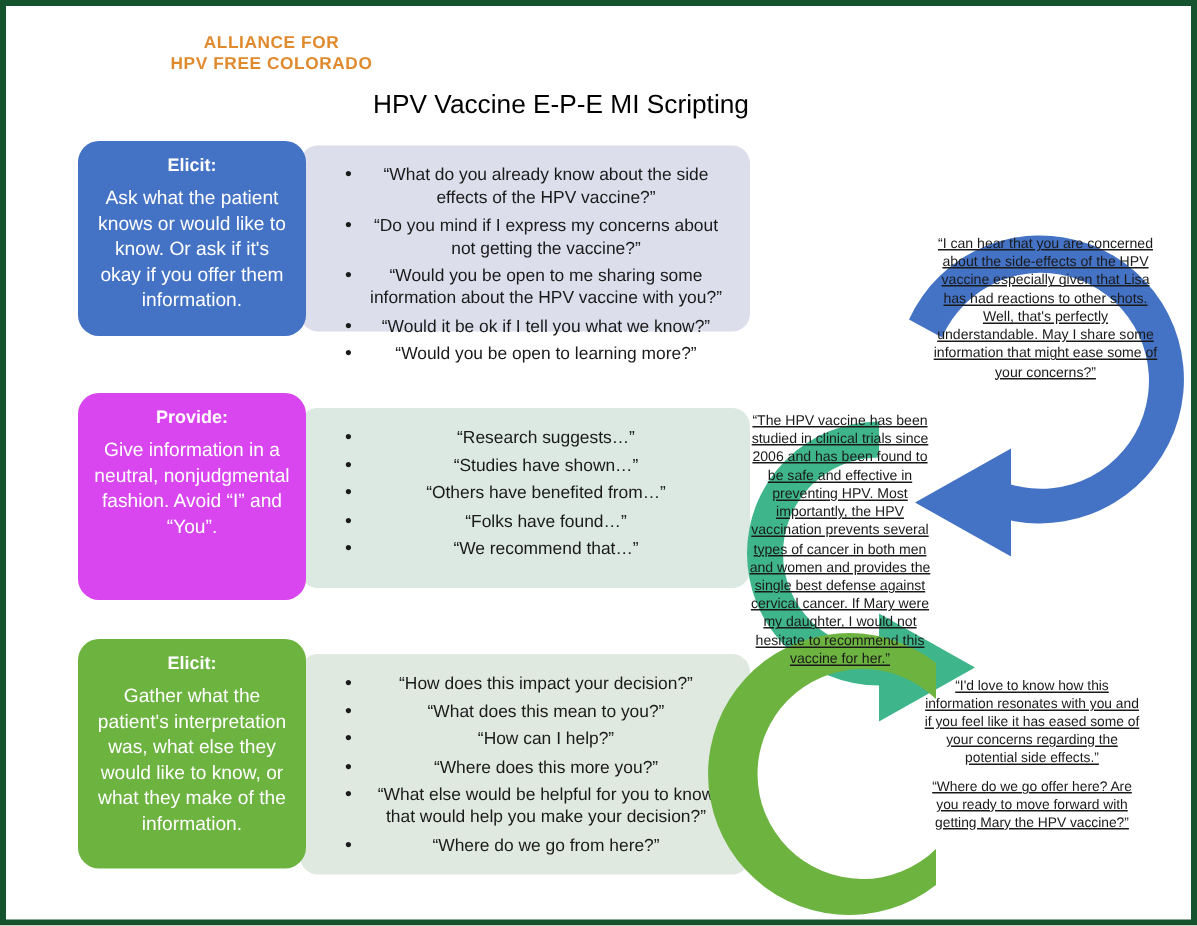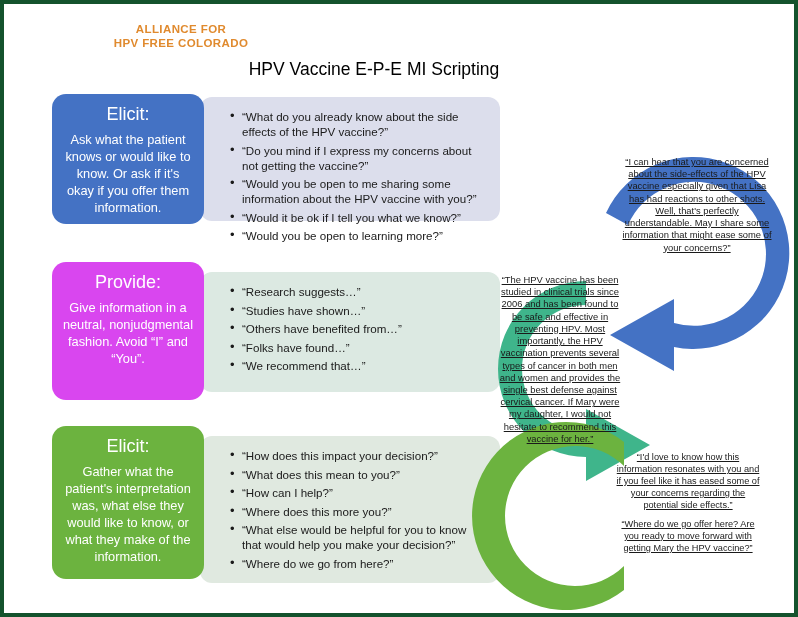--- a/index.html
+++ b/index.html
@@ -40,35 +40,36 @@
 
   .label-box {
     position: absolute;
     border-radius: 14px;
     color: #ffffff;
     text-align: center;
     padding: 9px 10px 8px 10px;
     z-index: 3;
   }
   .label-box .lb-title {
-    font-size: 18px;
-    font-weight: normal;
+    font-size: 12px;
+    font-weight: bold;
     line-height: 1.25;
     margin-bottom: 5px;
   }
   .label-box .lb-desc {
     font-size: 12.8px;
     line-height: 1.33;
   }
 
   .bullet-panel {
     position: absolute;
     border-radius: 12px;
     z-index: 1;
     padding: 12px 14px 6px 30px;
+    text-align: center;
   }
   .bullet-panel ul { list-style: none; }
   .bullet-panel li {
     position: relative;
     font-size: 11.6px;
     color: #1a1a1a;
     line-height: 1.30;
     margin-bottom: 3.5px;
     padding-left: 12px;
   }

